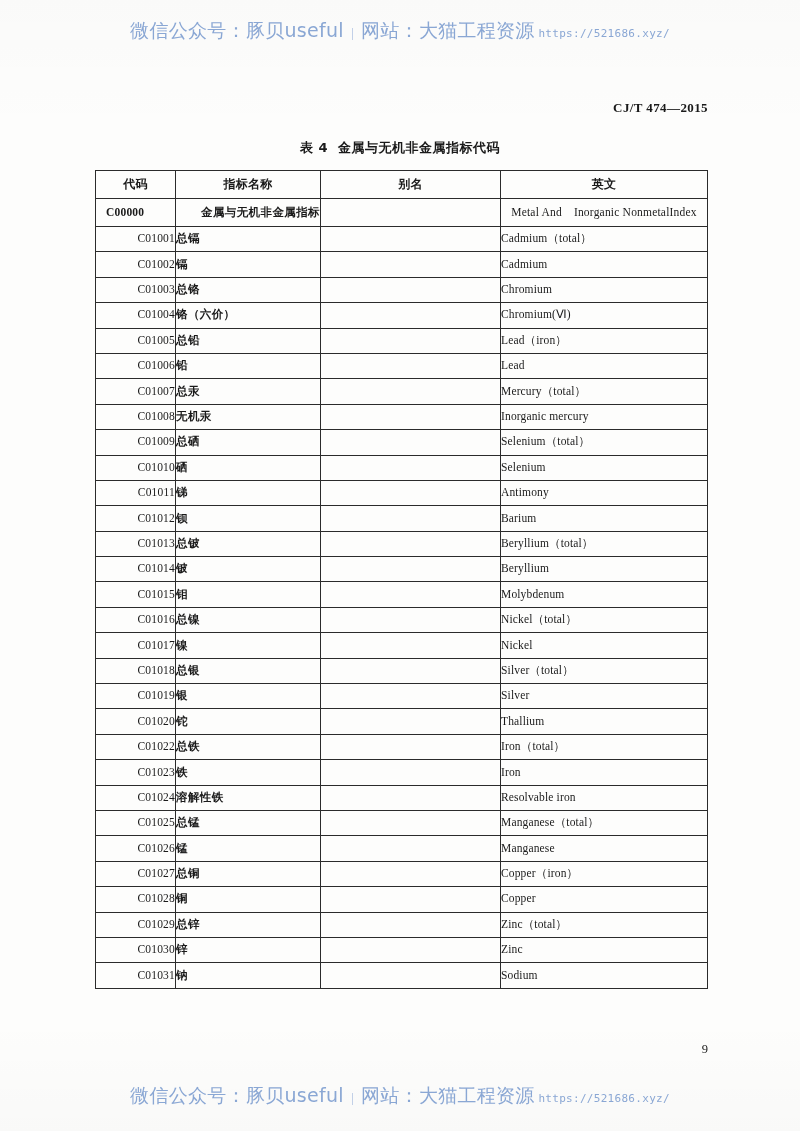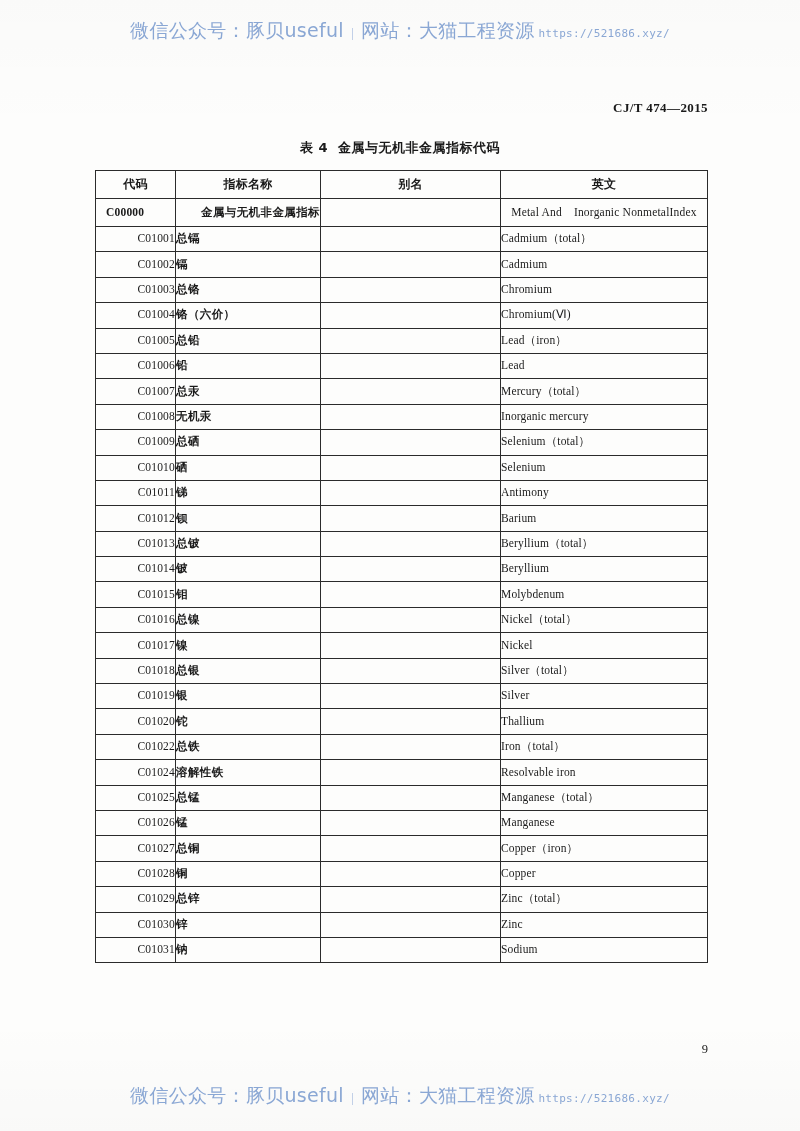--- a/index.html
+++ b/index.html
@@ -324,20 +324,26 @@
             <td class="cell-alias"></td>
             <td class="cell-en">Thallium</td>
           </tr>
           <tr>
             <td class="cell-code">C01022</td>
             <td class="cell-name">总铁</td>
             <td class="cell-alias"></td>
             <td class="cell-en">Iron（total）</td>
           </tr>
           <tr>
+            <td class="cell-code">C01023</td>
+            <td class="cell-name">铁</td>
+            <td class="cell-alias"></td>
+            <td class="cell-en">Iron</td>
+          </tr>
+          <tr>
             <td class="cell-code">C01024</td>
             <td class="cell-name">溶解性铁</td>
             <td class="cell-alias"></td>
             <td class="cell-en">Resolvable iron</td>
           </tr>
           <tr>
             <td class="cell-code">C01025</td>
             <td class="cell-name">总锰</td>
             <td class="cell-alias"></td>
             <td class="cell-en">Manganese（total）</td>

